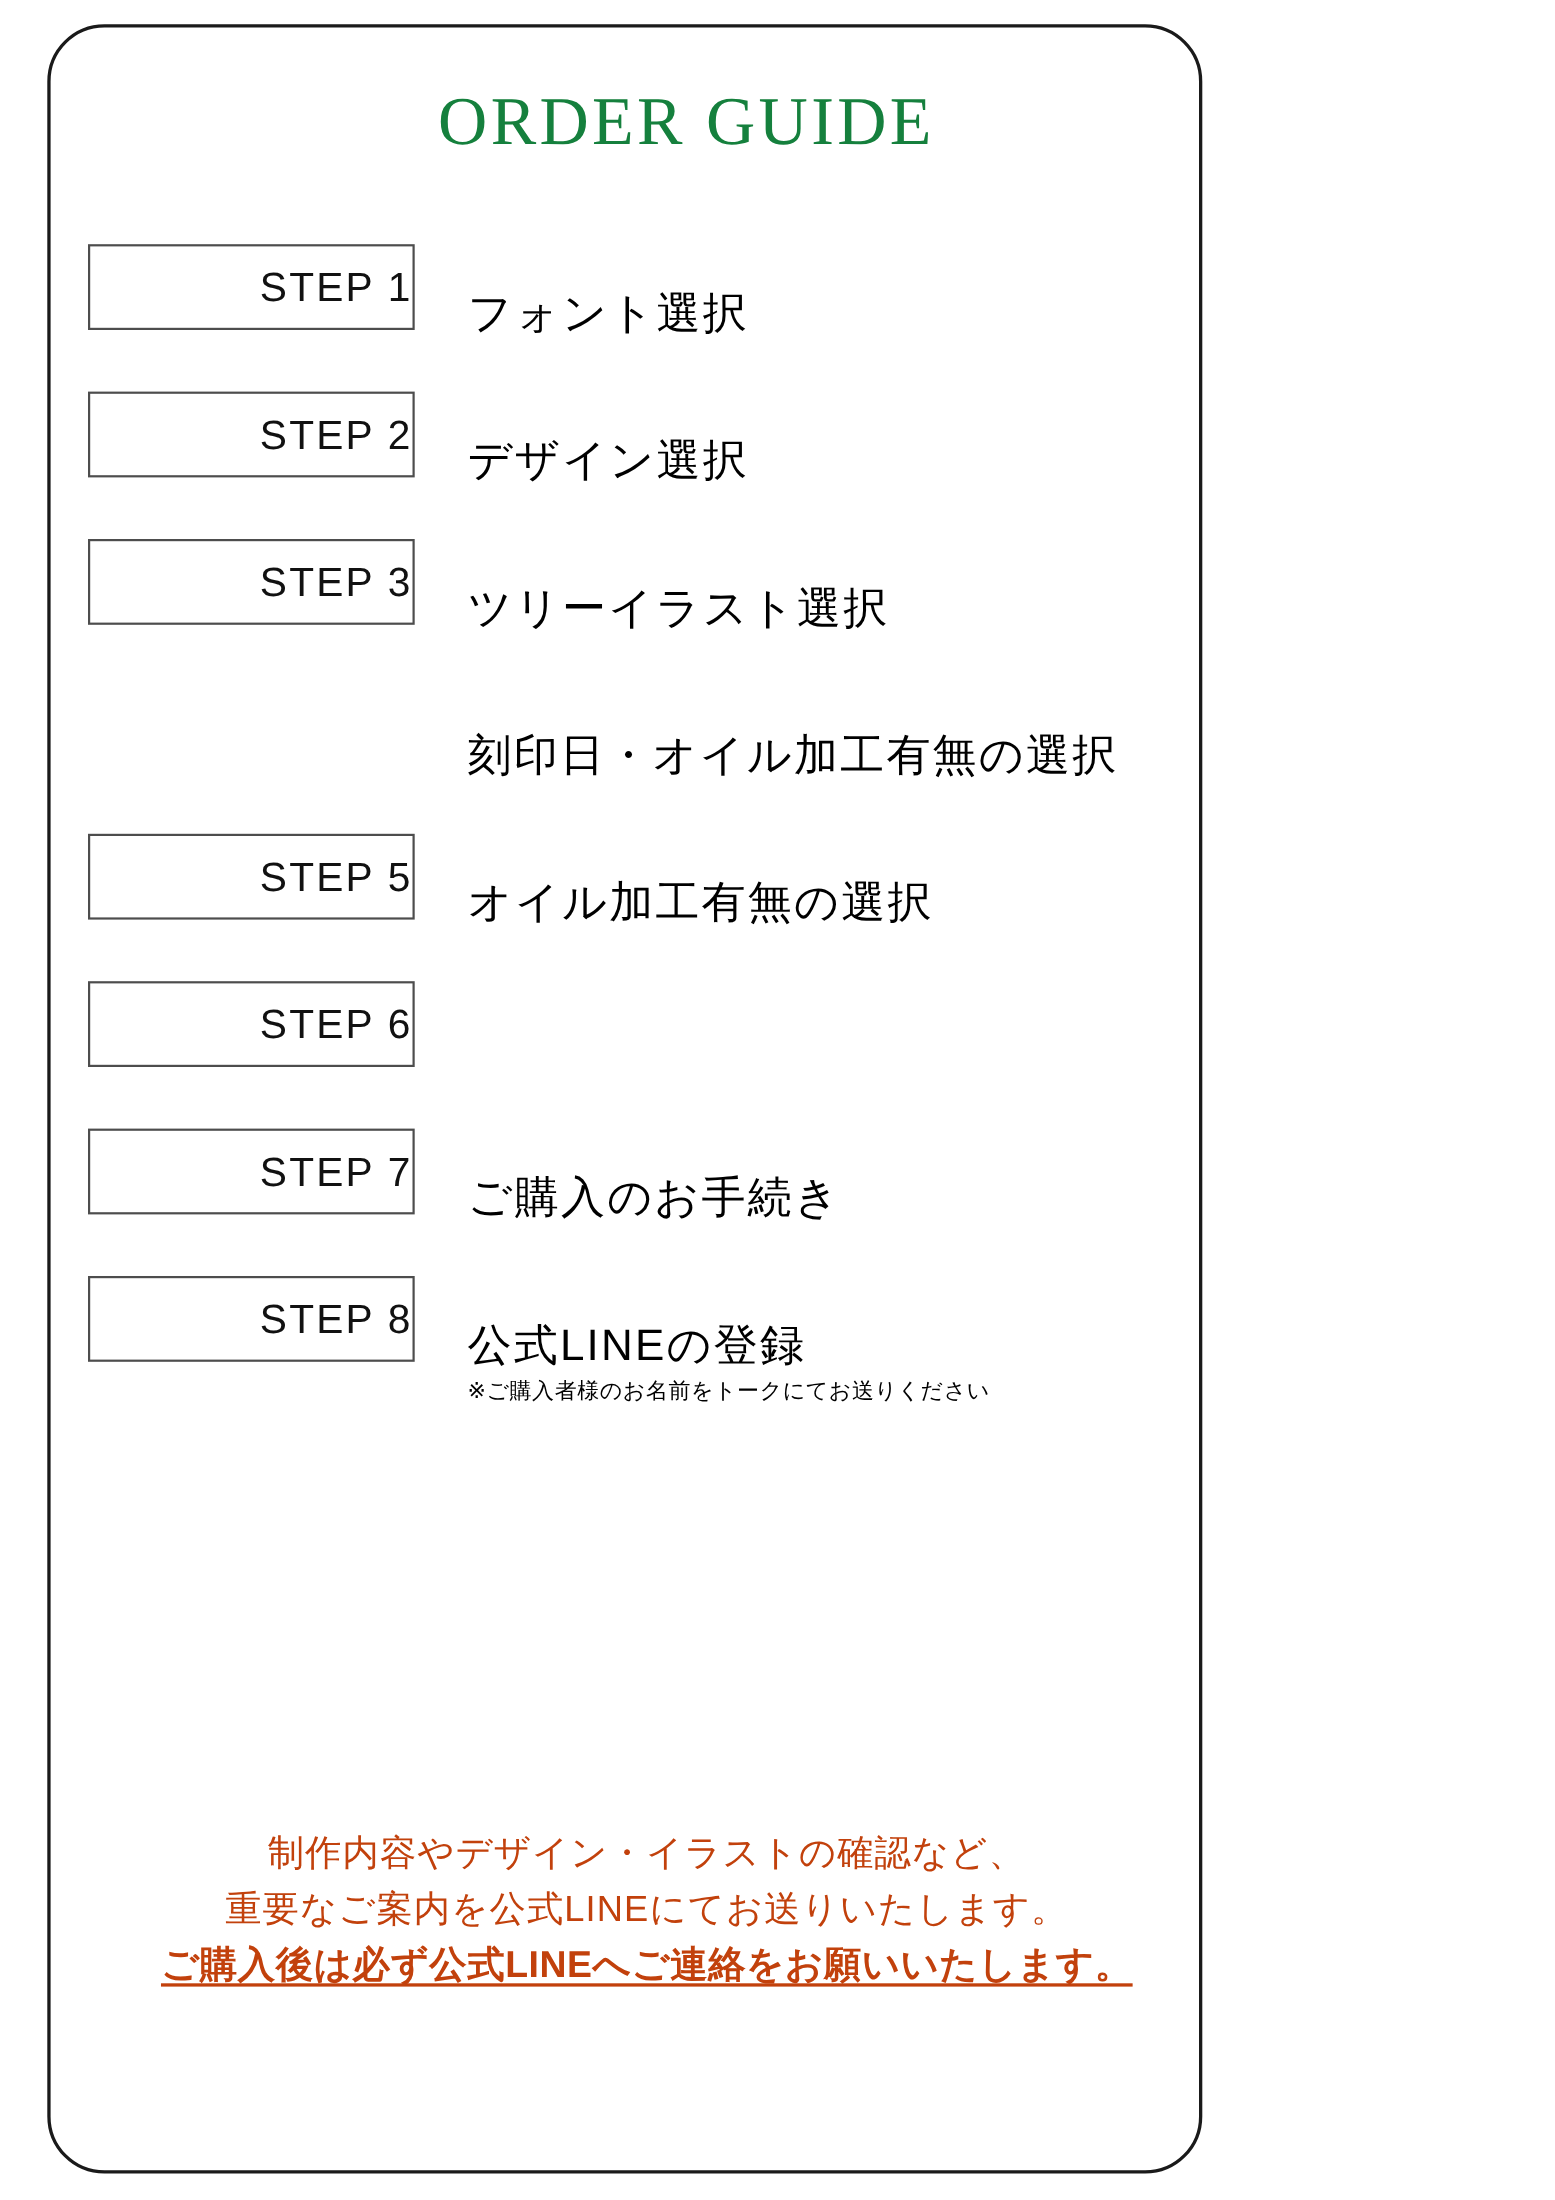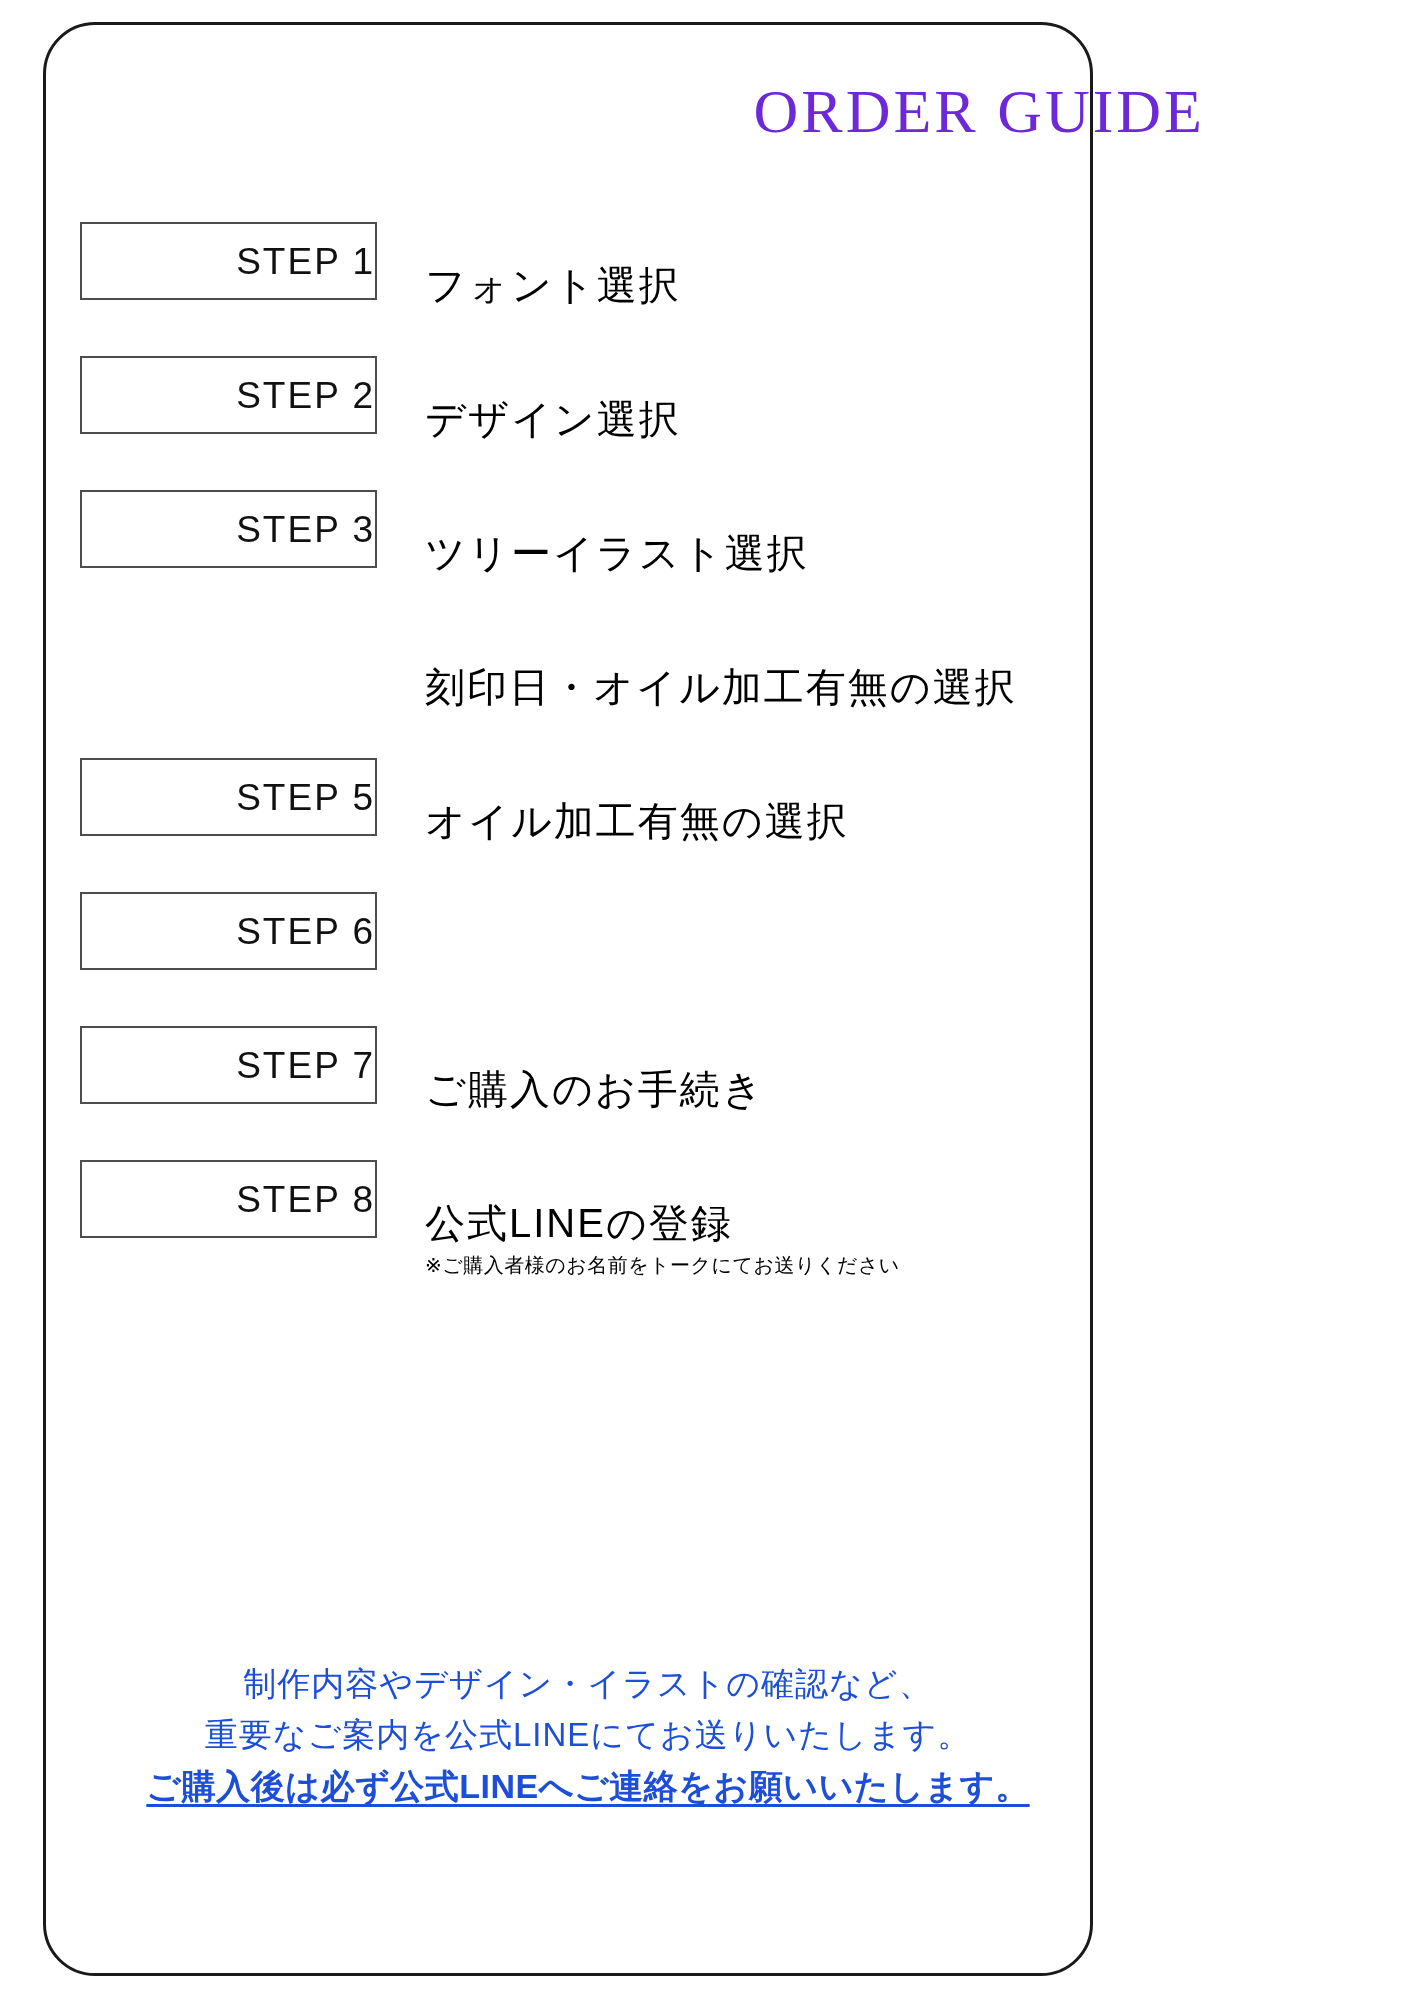--- a/index.html
+++ b/index.html
@@ -28,25 +28,25 @@
     height: 1954px;
     border: 3px solid #1a1a1a;
     border-radius: 52px;
     box-sizing: border-box;
   }
   .title {
     position: absolute;
     left: 43px;
     top: 76px;
     width: 1162px;
-    text-align: right;
+    text-align: center;
     font-family: "Liberation Serif", "DejaVu Serif", serif;
     font-size: 62px;
     letter-spacing: 3px;
-    color: #6d28d9;
+    color: #15803d;
     line-height: 1.15;
     white-space: nowrap;
   }
 
   .steps {
     position: absolute;
     left: 43px;
     top: 222px;
     width: 1050px;
   }
@@ -100,21 +100,21 @@
     position: absolute;
     left: 43px;
     top: 1658px;
     width: 1050px;
     text-align: center;
   }
   .footer-line {
     font-size: 33px;
     line-height: 1.55;
     letter-spacing: 1px;
-    color: #1d4ed8;
+    color: #c2410c;
     white-space: nowrap;
     padding-left: 40px;
   }
   .footer-line.emphasis {
     font-weight: bold;
     text-decoration: underline;
     text-underline-offset: 6px;
     letter-spacing: 0.5px;
     font-size: 34px;
   }

